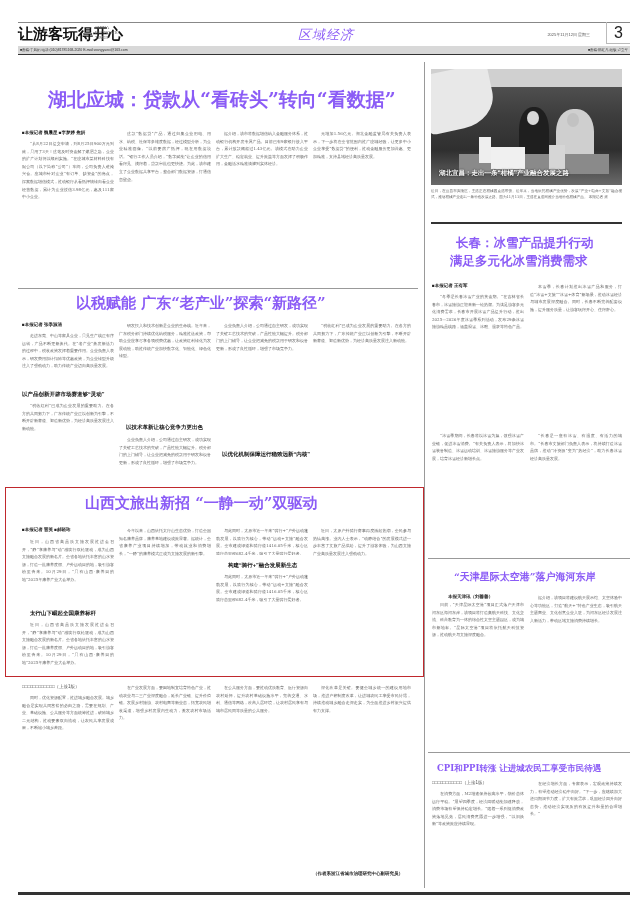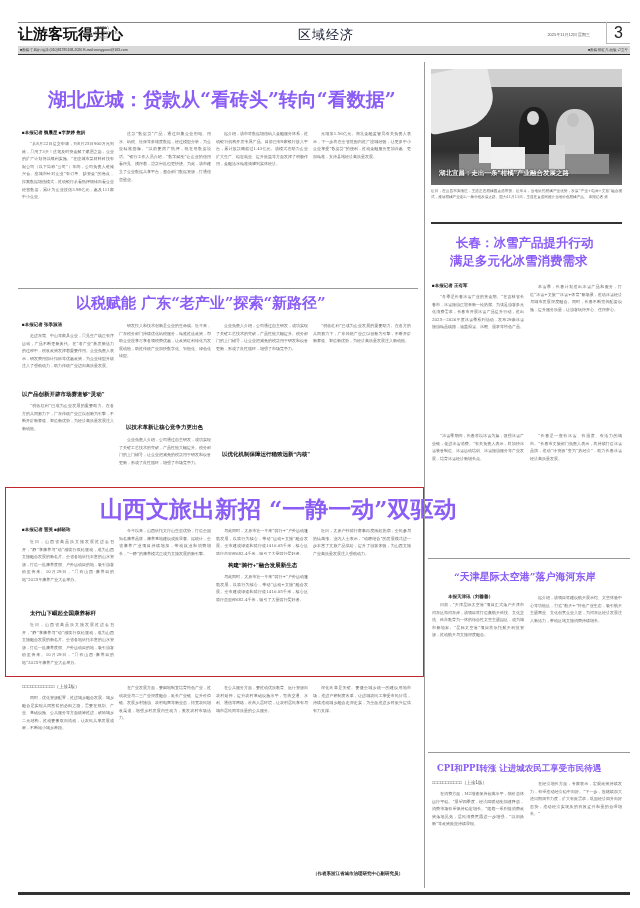--- a/index.html
+++ b/index.html
@@ -2,21 +2,21 @@
 <html><head>
 <meta charset="utf-8">
 <style>
   * { box-sizing: border-box; margin: 0; padding: 0; }
   html, body { width: 640px; height: 908px; background: #ffffff; overflow: hidden; }
   body { font-family: "DejaVu Serif", serif; color: #222; position: relative; }
 
   .masthead { position: absolute; left: 18px; top: 22px; width: 612px; height: 22px; border-top: 1px solid #888; }
   .logo { position: absolute; left: 0; top: 2px; font-size: 15px; font-weight: bold; letter-spacing: 0px; color: #111; font-family: "DejaVu Serif", serif; }
   .logo-en { position: absolute; left: 77px; top: 2px; font-size: 4.5px; line-height: 5px; color: #666; font-family: "Liberation Serif", serif; }
-  .section-title { position: absolute; left: 280px; top: 3px; font-size: 13px; color: #0f172a; letter-spacing: 1px; }
+  .section-title { position: absolute; left: 280px; top: 3px; font-size: 13px; color: #8b5cf6; letter-spacing: 1px; font-style: italic; }
   .dateline { position: absolute; right: 40px; top: 9px; font-size: 4px; color: #555; font-family: "Liberation Sans", sans-serif; }
   .page-num { position: absolute; right: 0; top: -1px; width: 24px; height: 22px; border-left: 1px solid #bbb; border-bottom: 1px solid #bbb; font-size: 16px; text-align: center; line-height: 22px; font-family: "Liberation Sans", sans-serif; color: #222; }
   .infobar { position: absolute; left: 18px; top: 46px; width: 612px; height: 9px; background: #d8d8d8; border-bottom: 1.5px solid #333; }
   .infobar span { font-size: 3.5px; color: #333; font-family: "Liberation Sans", sans-serif; position: absolute; top: 2px; }
 
   .headline { position: absolute; font-weight: bold; color: #8b5cf6; font-family: "DejaVu Serif", serif; white-space: nowrap; }
   .byline { position: absolute; font-size: 4.5px; font-weight: bold; color: #222; font-family: "Liberation Sans", sans-serif; }
   .subhead { position: absolute; font-size: 5.5px; font-weight: bold; color: #111; font-family: "Liberation Sans", sans-serif; }
   .col { position: absolute; font-size: 4px; line-height: 7.6px; color: #666; text-align: justify; overflow: hidden; text-indent: 8px; }
   .hr { position: absolute; height: 1px; background: #999; }
@@ -72,21 +72,21 @@
 <div class="subhead" style="left:22px; top:391px;">以产品创新开辟市场赛道够“灵动”</div>
 <div class="col" style="left:22px; top:402px; width:92px; height:78px;">“税收红利”已成为企业发展的重要助力。在各方的共同努力下，广东传统产业正以创新为引擎，不断开辟新赛道、塑造新优势，为经济高质量发展注入新动能。</div>
 <div class="col" style="left:119px; top:322px; width:92px; height:92px;">研发投入和技术创新是企业的生命线。近年来，广东税务部门持续优化纳税服务，精准推送政策，帮助企业应享尽享各项税费优惠，让政策红利转化为发展动能，助推传统产业加快数字化、智能化、绿色化转型。</div>
 <div class="subhead" style="left:126px; top:424px;">以技术革新让核心竞争力更出色</div>
 <div class="col" style="left:119px; top:436px; width:92px; height:44px;">企业负责人介绍，公司通过自主研发，成功实现了关键工艺技术的突破，产品性能大幅提升。税务部门的上门辅导，让企业把减免的税款用于研发和设备更新，形成了良性循环，增强了市场竞争力。</div>
 <div class="col" style="left:216px; top:322px; width:92px; height:120px;">企业负责人介绍，公司通过自主研发，成功实现了关键工艺技术的突破，产品性能大幅提升。税务部门的上门辅导，让企业把减免的税款用于研发和设备更新，形成了良性循环，增强了市场竞争力。</div>
 <div class="subhead" style="left:222px; top:450px; width:88px; white-space:normal; line-height:8px;">以优化机制保障运行稳致远新“内核”</div>
 <div class="col" style="left:313px; top:322px; width:98px; height:158px;">“税收红利”已成为企业发展的重要助力。在各方的共同努力下，广东传统产业正以创新为引擎，不断开辟新赛道、塑造新优势，为经济高质量发展注入新动能。</div>
 
 <div class="red-box"></div>
-<div class="headline" style="left:100px; top:494px; font-size:23px;">山西文旅出新招   “一静一动”双驱动</div>
+<div class="headline" style="left:85px; top:494px; font-size:15px;">山西文旅出新招   “一静一动”双驱动</div>
 <div class="byline" style="left:22px; top:527px;">■本报记者  晋英  ■郝晓玮</div>
 <div class="col" style="left:22px; top:538px; width:92px; height:60px;">近日，山西省高品质文旅发展推进会召开，“静”享康养与“动”感骑行双轮驱动，成为山西文旅融合发展的新名片。全省各地依托丰富的山水资源，打造一批康养度假、户外运动目的地，吸引游客纷至沓来。10月29日，“只有山西·康养目的地”2025年康养产业大会举办。</div>
 <div class="subhead" style="left:30px; top:610px;">太行山下崛起全国康养标杆</div>
 <div class="col" style="left:22px; top:621px; width:92px; height:50px;">近日，山西省高品质文旅发展推进会召开，“静”享康养与“动”感骑行双轮驱动，成为山西文旅融合发展的新名片。全省各地依托丰富的山水资源，打造一批康养度假、户外运动目的地，吸引游客纷至沓来。10月29日，“只有山西·康养目的地”2025年康养产业大会举办。</div>
 <div class="col" style="left:119px; top:527px; width:92px; height:144px;">今年以来，山西依托太行山生态优势，打造全国知名康养品牌，康养基地建设成效显著。据统计，全省康养产业项目持续增加，带动就业和消费增长，“一静”的康养模式正成为文旅发展的新引擎。</div>
 <div class="col" style="left:216px; top:527px; width:92px; height:28px;">与此同时，太原市近一年来“骑行+”户外运动蓬勃发展，以骑行为核心，带动“运动+文旅”融合发展。全市建成绿道和骑行道1416.05千米，核心区骑行总里程682.4千米，吸引了大量骑行爱好者。</div>
 <div class="subhead" style="left:228px; top:562px;">构建“骑行+”融合发展新生态</div>
 <div class="col" style="left:216px; top:573px; width:92px; height:98px;">与此同时，太原市近一年来“骑行+”户外运动蓬勃发展，以骑行为核心，带动“运动+文旅”融合发展。全市建成绿道和骑行道1416.05千米，核心区骑行总里程682.4千米，吸引了大量骑行爱好者。</div>
 <div class="col" style="left:313px; top:527px; width:98px; height:144px;">近日，太原户外骑行赛事再度掀起热潮，全民参与热情高涨。业内人士表示，“动静结合”的发展模式进一步丰富了文旅产品供给，提升了游客体验，为山西文旅产业高质量发展注入强劲动力。</div>
 

